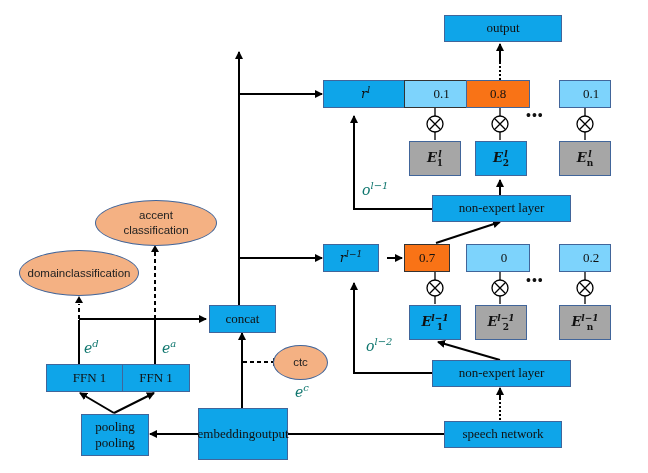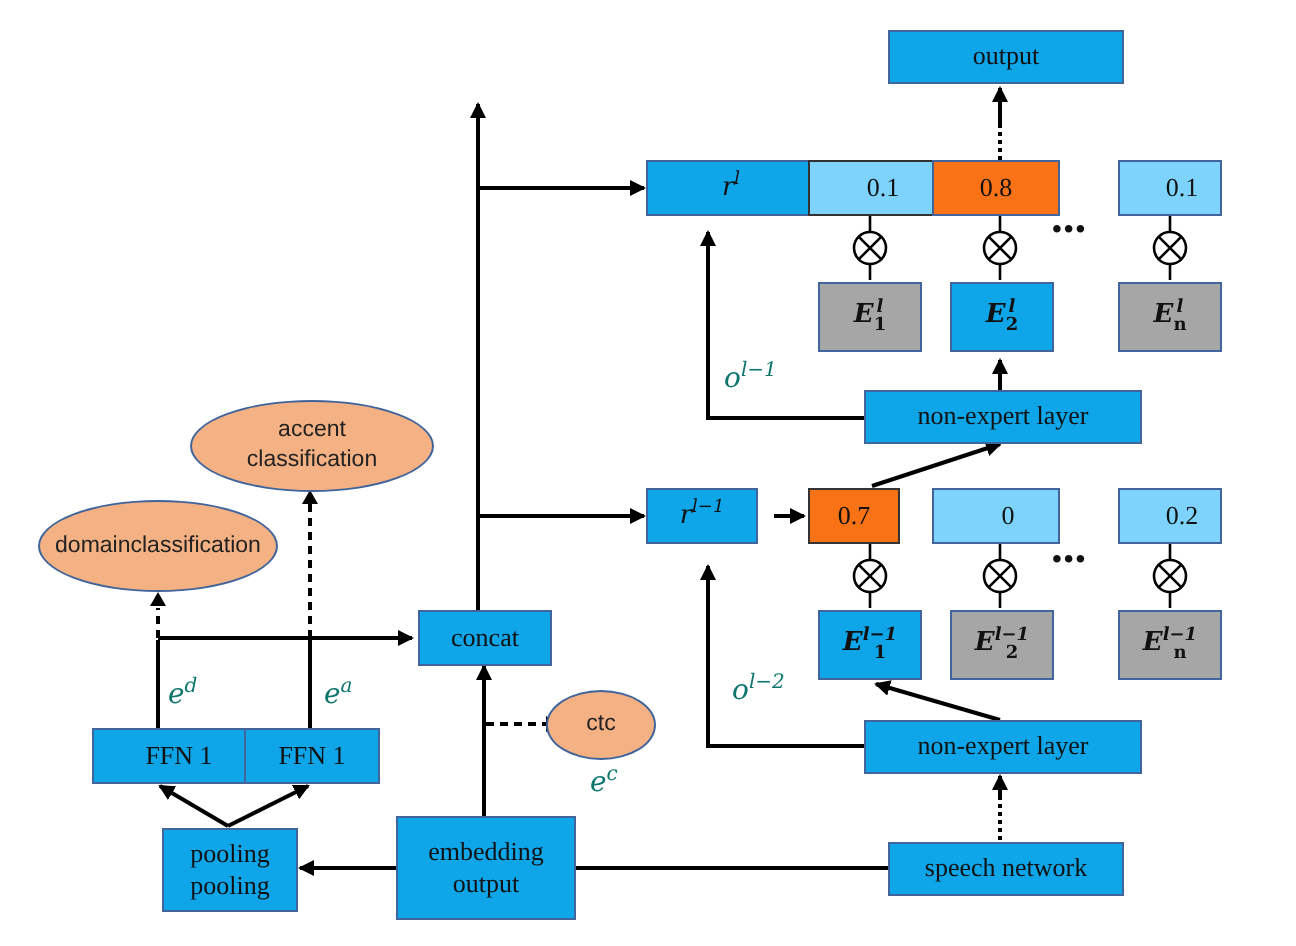--- a/index.html
+++ b/index.html
@@ -194,21 +194,21 @@
 
 <div class="box" style="left:432px;top:360px;width:139px;height:27px;">
     <span>non-expert layer</span>
   </div>
 <div class="lbl" style="left:366px;top:336px;"><span>o</span><sup>l−2</sup></div>
 
 <div class="box" style="left:444px;top:421px;width:118px;height:27px;">
     <span>speech network</span>
   </div>
 
-<div class="box" style="left:198px;top:408px;width:90px;height:52px;flex-direction:column;">
+<div class="box" style="left:198px;top:408px;width:90px;height:52px;flex-direction:row;">
     <span>embedding</span>
     <span>output</span>
   </div>
 
 <div class="box" style="left:81px;top:414px;width:68px;height:42px;flex-direction:column;">
     <span>pooling</span>
     <span>pooling</span>
   </div>
 
 <div class="box" style="left:46px;top:364px;width:87px;height:28px;">

